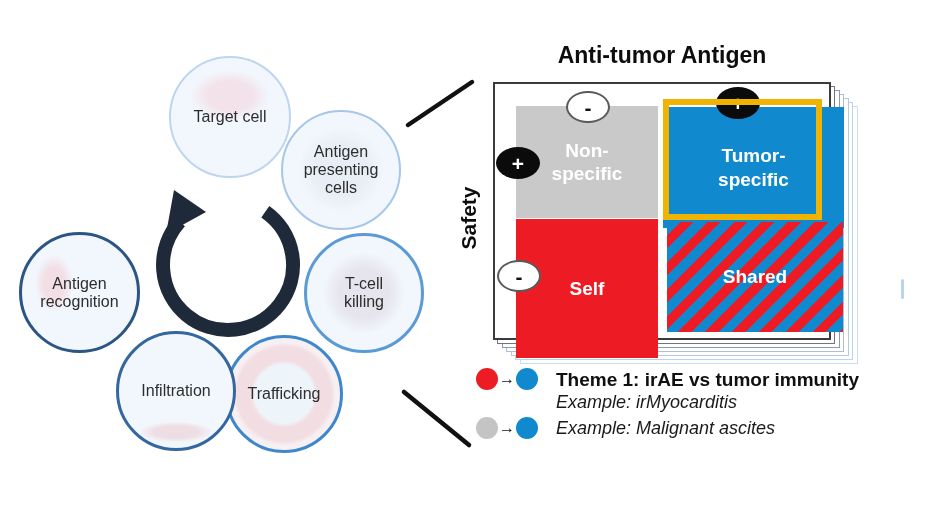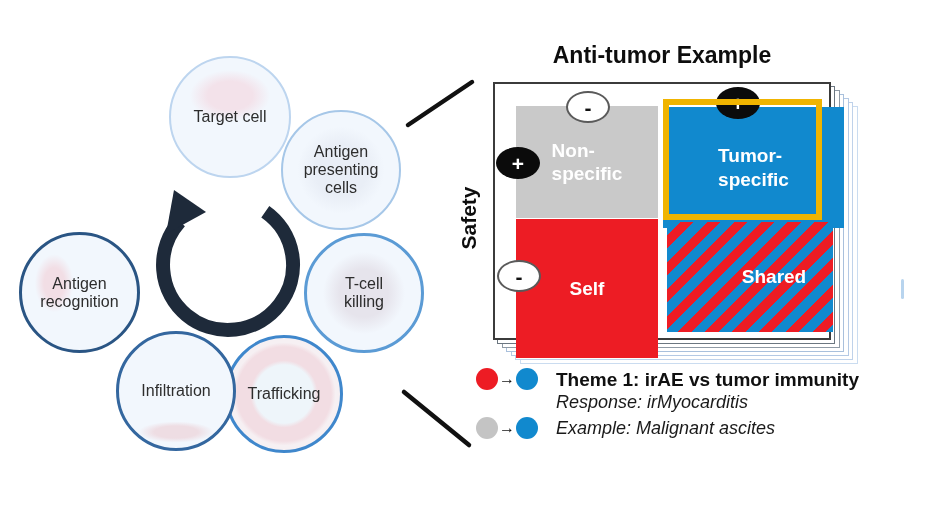--- a/index.html
+++ b/index.html
@@ -36,29 +36,29 @@
     font-size:21px;font-weight:bold;color:#0d0d0d;transform:rotate(-90deg);z-index:4;}
   .page-shadow{position:absolute;width:338px;height:258px;background:#ffffff;box-sizing:border-box;z-index:1;}
   .p1{left:520px;top:106px;border:1.5px solid #cadcf0;}
   .p2{left:515px;top:102px;border:1.5px solid #bfd2ea;}
   .p3{left:511px;top:98px;border:1.5px solid #b4c9e4;}
   .p4{left:506px;top:94px;border:1.5px solid #a9c0dc;}
   .p5{left:502px;top:90px;border:1.5px solid #8f9aa5;}
   .p6{left:497px;top:86px;border:1.5px solid #6b7680;}
   .matrix-box{position:absolute;left:493px;top:82px;width:338px;height:258px;background:#ffffff;
     border:2px solid #3b3b3b;box-sizing:border-box;z-index:2;}
-  .quad{position:absolute;display:flex;align-items:center;justify-content:center;}
+  .quad{position:absolute;display:flex;align-items:center;justify-content:center;text-align:center;}
   .q-label{font-weight:bold;font-size:19px;color:#ffffff;line-height:1.22;white-space:pre-line;}
   .q-nonspecific{left:21px;top:22px;width:142px;height:112px;background:#c9c9c9;z-index:1;}
   .q-self{left:21px;top:135px;width:142px;height:139px;background:#ed1c24;z-index:1;}
   .q-tumor-fill{left:168px;top:23px;width:181px;height:121px;background:#1189ce;z-index:1;}
   .q-tumor-border{left:168px;top:15px;width:159px;height:121px;border:6px solid #f0b400;
     box-sizing:border-box;background:transparent;z-index:3;}
-  .q-shared{left:172px;top:138px;width:118px;height:110px;z-index:1;
-    background:repeating-linear-gradient(135deg,#1189ce 0 9.5px,#ed1c24 9.5px 19px);padding-left:48px;}
+  .q-shared{left:172px;top:138px;width:176px;height:110px;z-index:1;
+    background:repeating-linear-gradient(135deg,#1189ce 0 9.5px,#ed1c24 9.5px 19px);}
   .oval{position:absolute;width:44px;height:32px;border-radius:50%;display:flex;align-items:center;
     justify-content:center;font-weight:bold;font-size:21px;line-height:1;z-index:2;box-sizing:border-box;}
   .oval-white{background:#ffffff;border:2.5px solid #5a5a5a;color:#111111;}
   .oval-black{background:#0b0b0b;color:#ffffff;}
   .ov-minus-top{left:71px;top:7px;}
   .ov-plus-top{left:221px;top:3px;}
   .ov-plus-left{left:1px;top:63px;}
   .ov-minus-left{left:2px;top:176px;}
   
   .legend-item{position:absolute;display:flex;align-items:flex-start;z-index:4;}
@@ -103,21 +103,21 @@
 recognition</span>
   </div>
 
   <svg class="overlay" viewBox="0 0 925 520">
     <path d="M 265.3 211.7 A 65 65 0 1 1 179.7 221.5" fill="none" stroke="#1e2a3a" stroke-width="14"></path>
     <polygon points="174,190 206,212 166,234" fill="#1e2a3a"></polygon>
     <line x1="408" y1="125" x2="472" y2="82" stroke="#111111" stroke-width="4.5" stroke-linecap="round"></line>
     <line x1="404" y1="392" x2="469" y2="445" stroke="#111111" stroke-width="4.5" stroke-linecap="round"></line>
   </svg>
 
-  <div class="matrix-title">Anti-tumor Example</div>
+  <div class="matrix-title">Anti-tumor Antigen</div>
   <div class="safety-label">Safety</div>
 
   <div class="page-shadow p1"></div>
   <div class="page-shadow p2"></div>
   <div class="page-shadow p3"></div>
   <div class="page-shadow p4"></div>
   <div class="page-shadow p5"></div>
   <div class="page-shadow p6"></div>
 
   <div class="matrix-box">
@@ -152,21 +152,21 @@
   </div>
 
   <div class="legend-item li-1">
     <div class="dots">
       <span class="dot dot-red"></span>
       <span class="dot-arrow">→</span>
       <span class="dot dot-blue"></span>
     </div>
     <div>
       <div class="l-title">Theme 1: irAE vs tumor immunity</div>
-      <div class="l-example">Response: irMyocarditis</div>
+      <div class="l-example">Example: irMyocarditis</div>
     </div>
   </div>
   <div class="legend-item li-2">
     <div class="dots">
       <span class="dot dot-gray"></span>
       <span class="dot-arrow">→</span>
       <span class="dot dot-blue"></span>
     </div>
     <div>
       <div class="l-example">Example: Malignant ascites</div>

